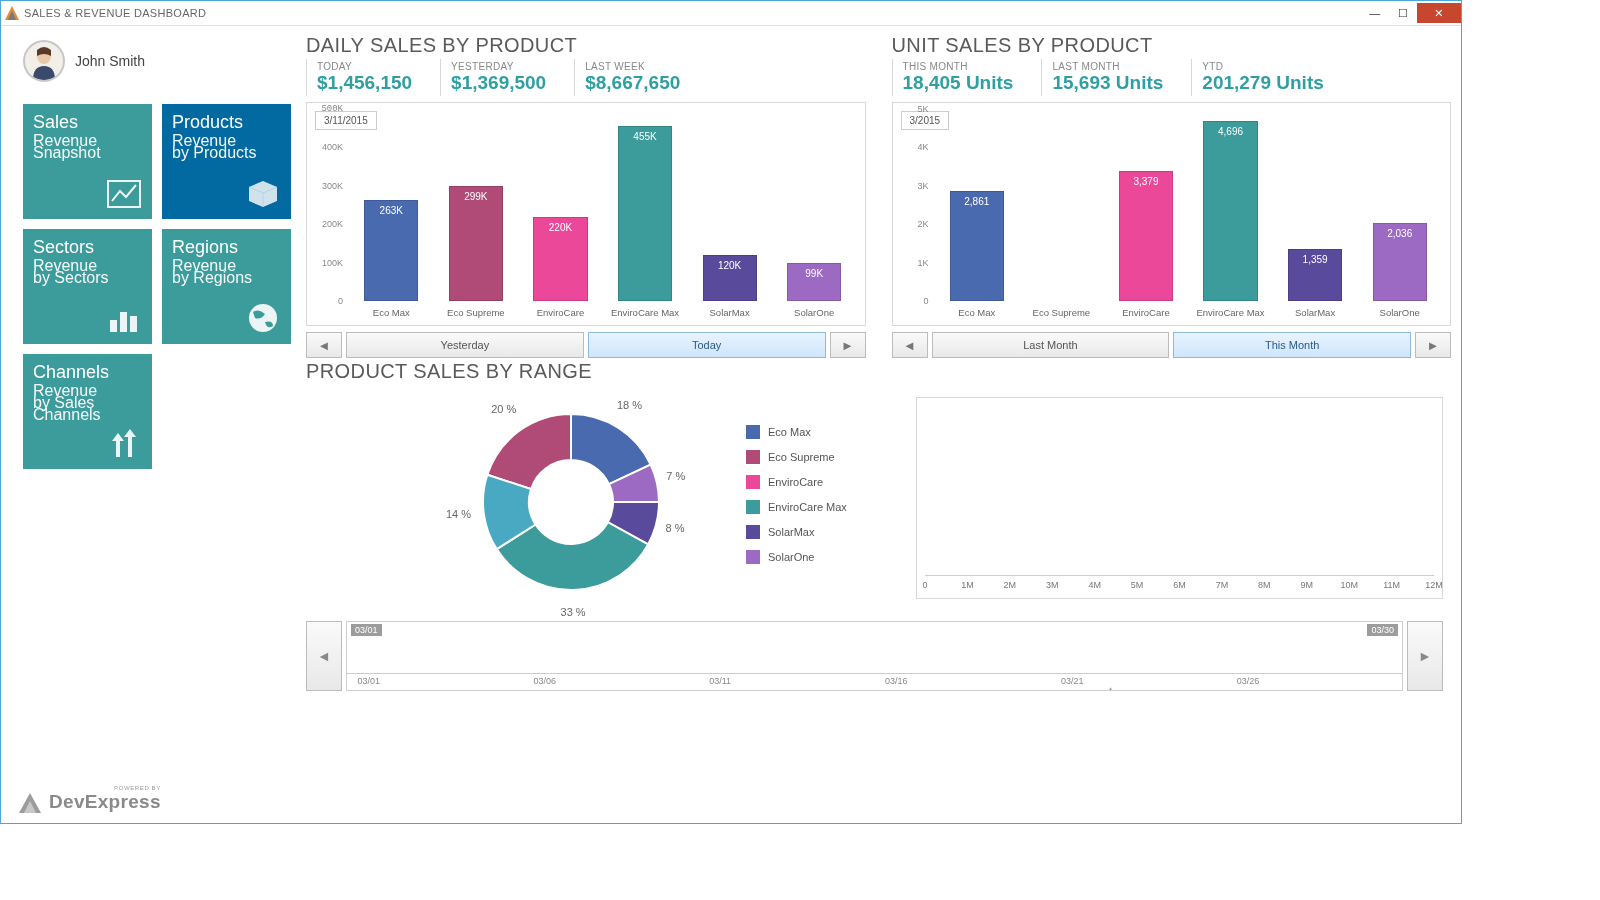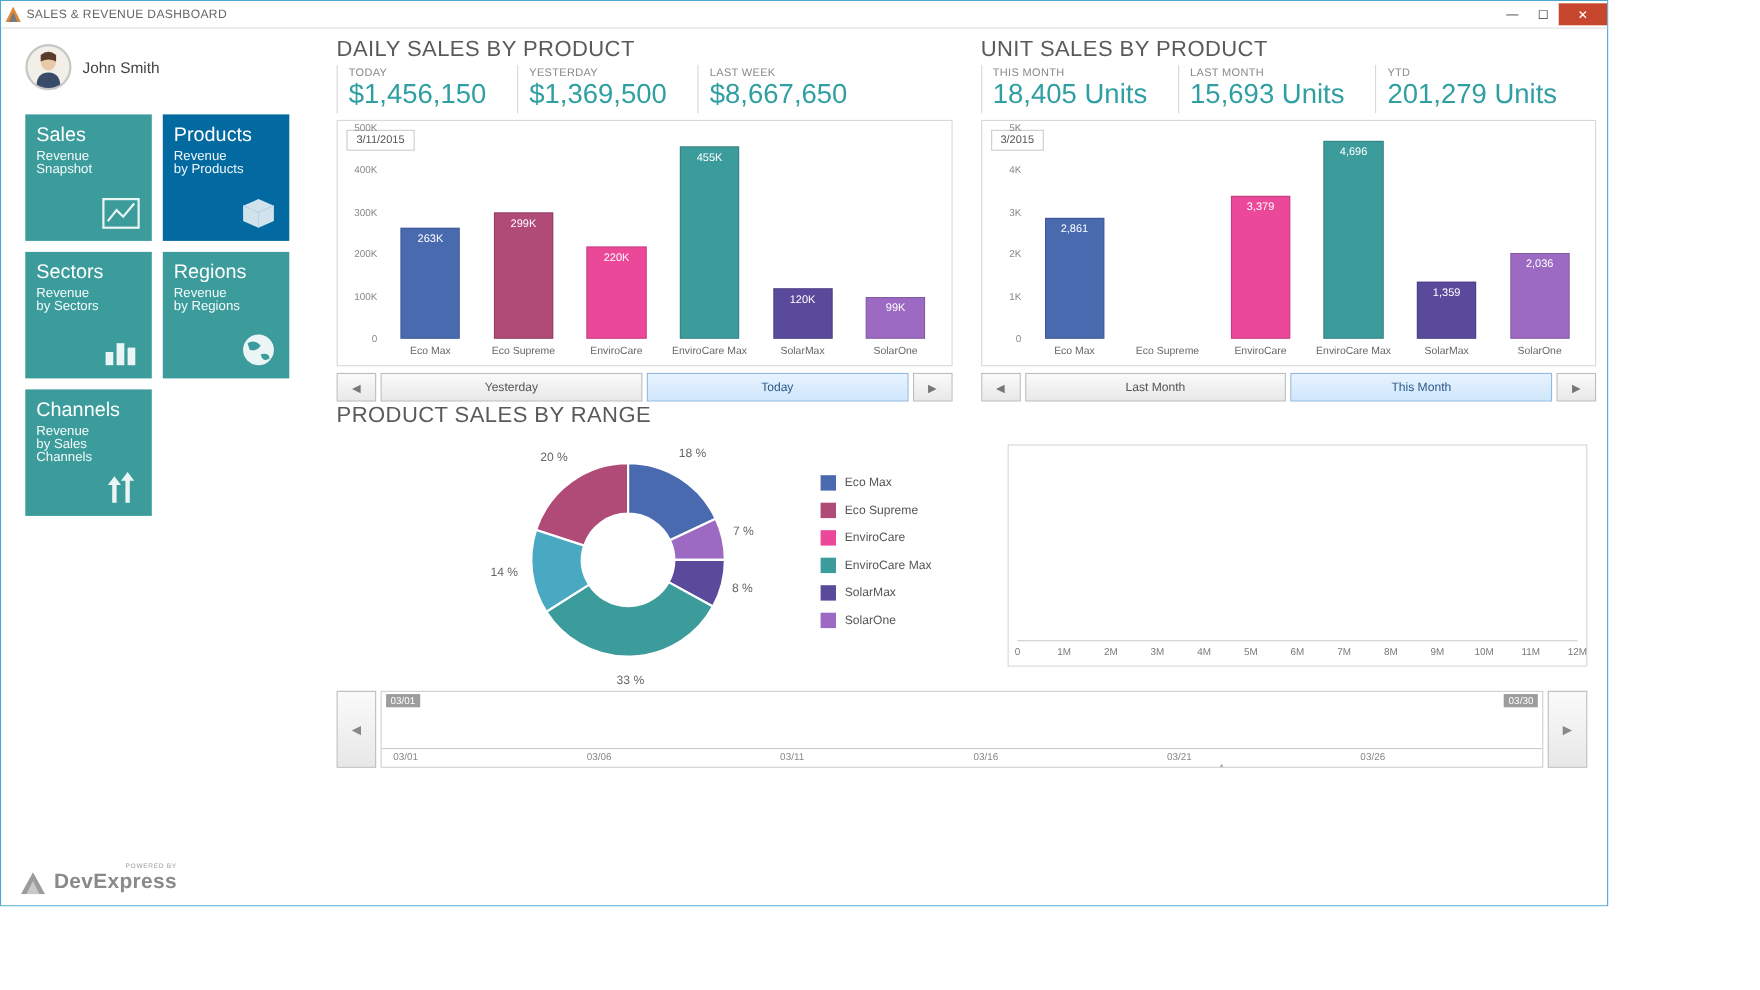--- a/index.html
+++ b/index.html
@@ -11,33 +11,33 @@
   .wbtn{width:28px;height:20px;display:flex;align-items:center;justify-content:center;font-size:11px;color:#333;cursor:pointer}
   .wbtn.close{background:#c7472e;color:#fff;width:44px}
   
   .body{display:flex;height:calc(100% - 24px)}
   .side{width:295px;padding:14px 0 0 22px;box-sizing:border-box}
   .user{display:flex;align-items:center;margin-bottom:22px}
   .avatar{width:38px;height:38px;border-radius:50%;border:2px solid #c6c6c6;background:#f2efe8;display:flex;align-items:flex-end;justify-content:center;overflow:hidden}
   .avatar svg{width:30px;height:34px}
   .uname{margin-left:10px;font-size:14px;color:#444}
   .tiles{display:flex;flex-wrap:wrap;gap:10px}
-  .tile{width:115px;height:115px;background:#3c9c9c;color:#fff;position:relative;padding:8px 10px;box-sizing:border-box;cursor:pointer}
+  .tile{width:129px;height:115px;background:#3c9c9c;color:#fff;position:relative;padding:8px 10px;box-sizing:border-box;cursor:pointer}
   .tile.sel{background:#0369a1}
   .tile .t1{font-size:18px;font-weight:300}
-  .tile .t2{font-size:12px;line-height:12px;margin-top:2px;opacity:.95}
+  .tile .t2{font-size:16px;line-height:12px;margin-top:2px;opacity:.95}
   .tile .ticon{position:absolute;right:8px;bottom:6px;width:40px;height:40px;opacity:.9}
   .main{flex:1;padding:8px 10px 0 10px;box-sizing:border-box;position:relative}
   .row{display:flex;gap:26px}
   .panel{flex:1}
   h2.sec{font-size:20px;font-weight:300;color:#5a5a5a;letter-spacing:.4px;margin:0 0 2px 0}
   .stats{display:flex;margin:2px 0 6px 0}
   .stat{border-left:1px solid #d8d8d8;padding:2px 28px 2px 10px}
   .stat .lbl{font-size:10px;color:#888;letter-spacing:.3px}
-  .stat .val{font-size:25px;color:#2f9fa2;font-weight:400;white-space:nowrap}
+  .stat .val{font-size:19px;color:#2f9fa2;font-weight:700;white-space:nowrap}
   .chartbox{border:1px solid #d8d8d8;height:222px;position:relative;background:#fff}
   .tag{position:absolute;left:8px;top:8px;border:1px solid #ccc;background:#fff;font-size:10px;padding:3px 8px;color:#555}
   .plot{position:absolute;left:42px;right:8px;top:6px;bottom:24px}
   .yaxis{position:absolute;left:0;top:6px;bottom:24px;width:40px}
   .ytick{position:absolute;right:4px;font-size:9px;color:#888;transform:translateY(50%)}
   .xaxis{position:absolute;left:42px;right:8px;bottom:0;height:22px;display:flex}
   .xl{flex:1;text-align:center;font-size:9.5px;color:#666;padding-top:4px}
   .bar{position:absolute;bottom:0;border:1px solid rgba(0,0,0,.15);box-sizing:border-box}
   .barlbl{position:absolute;font-size:10px;color:#fff;font-weight:500;text-align:center;width:100%;top:4px}
   .toggle{display:flex;gap:4px;margin-top:6px;height:26px}
@@ -169,21 +169,21 @@
               </div>
             </div>
           <div class="chartbox">
             <div class="tag">3/11/2015</div>
             <div class="yaxis" id="dyaxis">
                 <div class="ytick" style="bottom: 0px;">0</div>
                 <div class="ytick" style="bottom: 38.4px;">100K</div>
                 <div class="ytick" style="bottom: 76.8px;">200K</div>
                 <div class="ytick" style="bottom: 115.2px;">300K</div>
                 <div class="ytick" style="bottom: 153.6px;">400K</div>
-                <div class="ytick" style="bottom: 192px;">500K</div>
+                <div class="ytick" style="bottom: 192px; font-family: Liberation Mono, monospace;">500K</div>
               </div>
             <div class="plot" id="dplot">
                 <div class="bar c0" style="left: 3%; width: 10.6667%; height: 100.992px;">
                   <div class="barlbl">263K</div>
                 </div>
                 <div class="bar c1" style="left: 19.6667%; width: 10.6667%; height: 114.816px;">
                   <div class="barlbl">299K</div>
                 </div>
                 <div class="bar c2" style="left: 36.3333%; width: 10.6667%; height: 84.48px;">
                   <div class="barlbl">220K</div>

